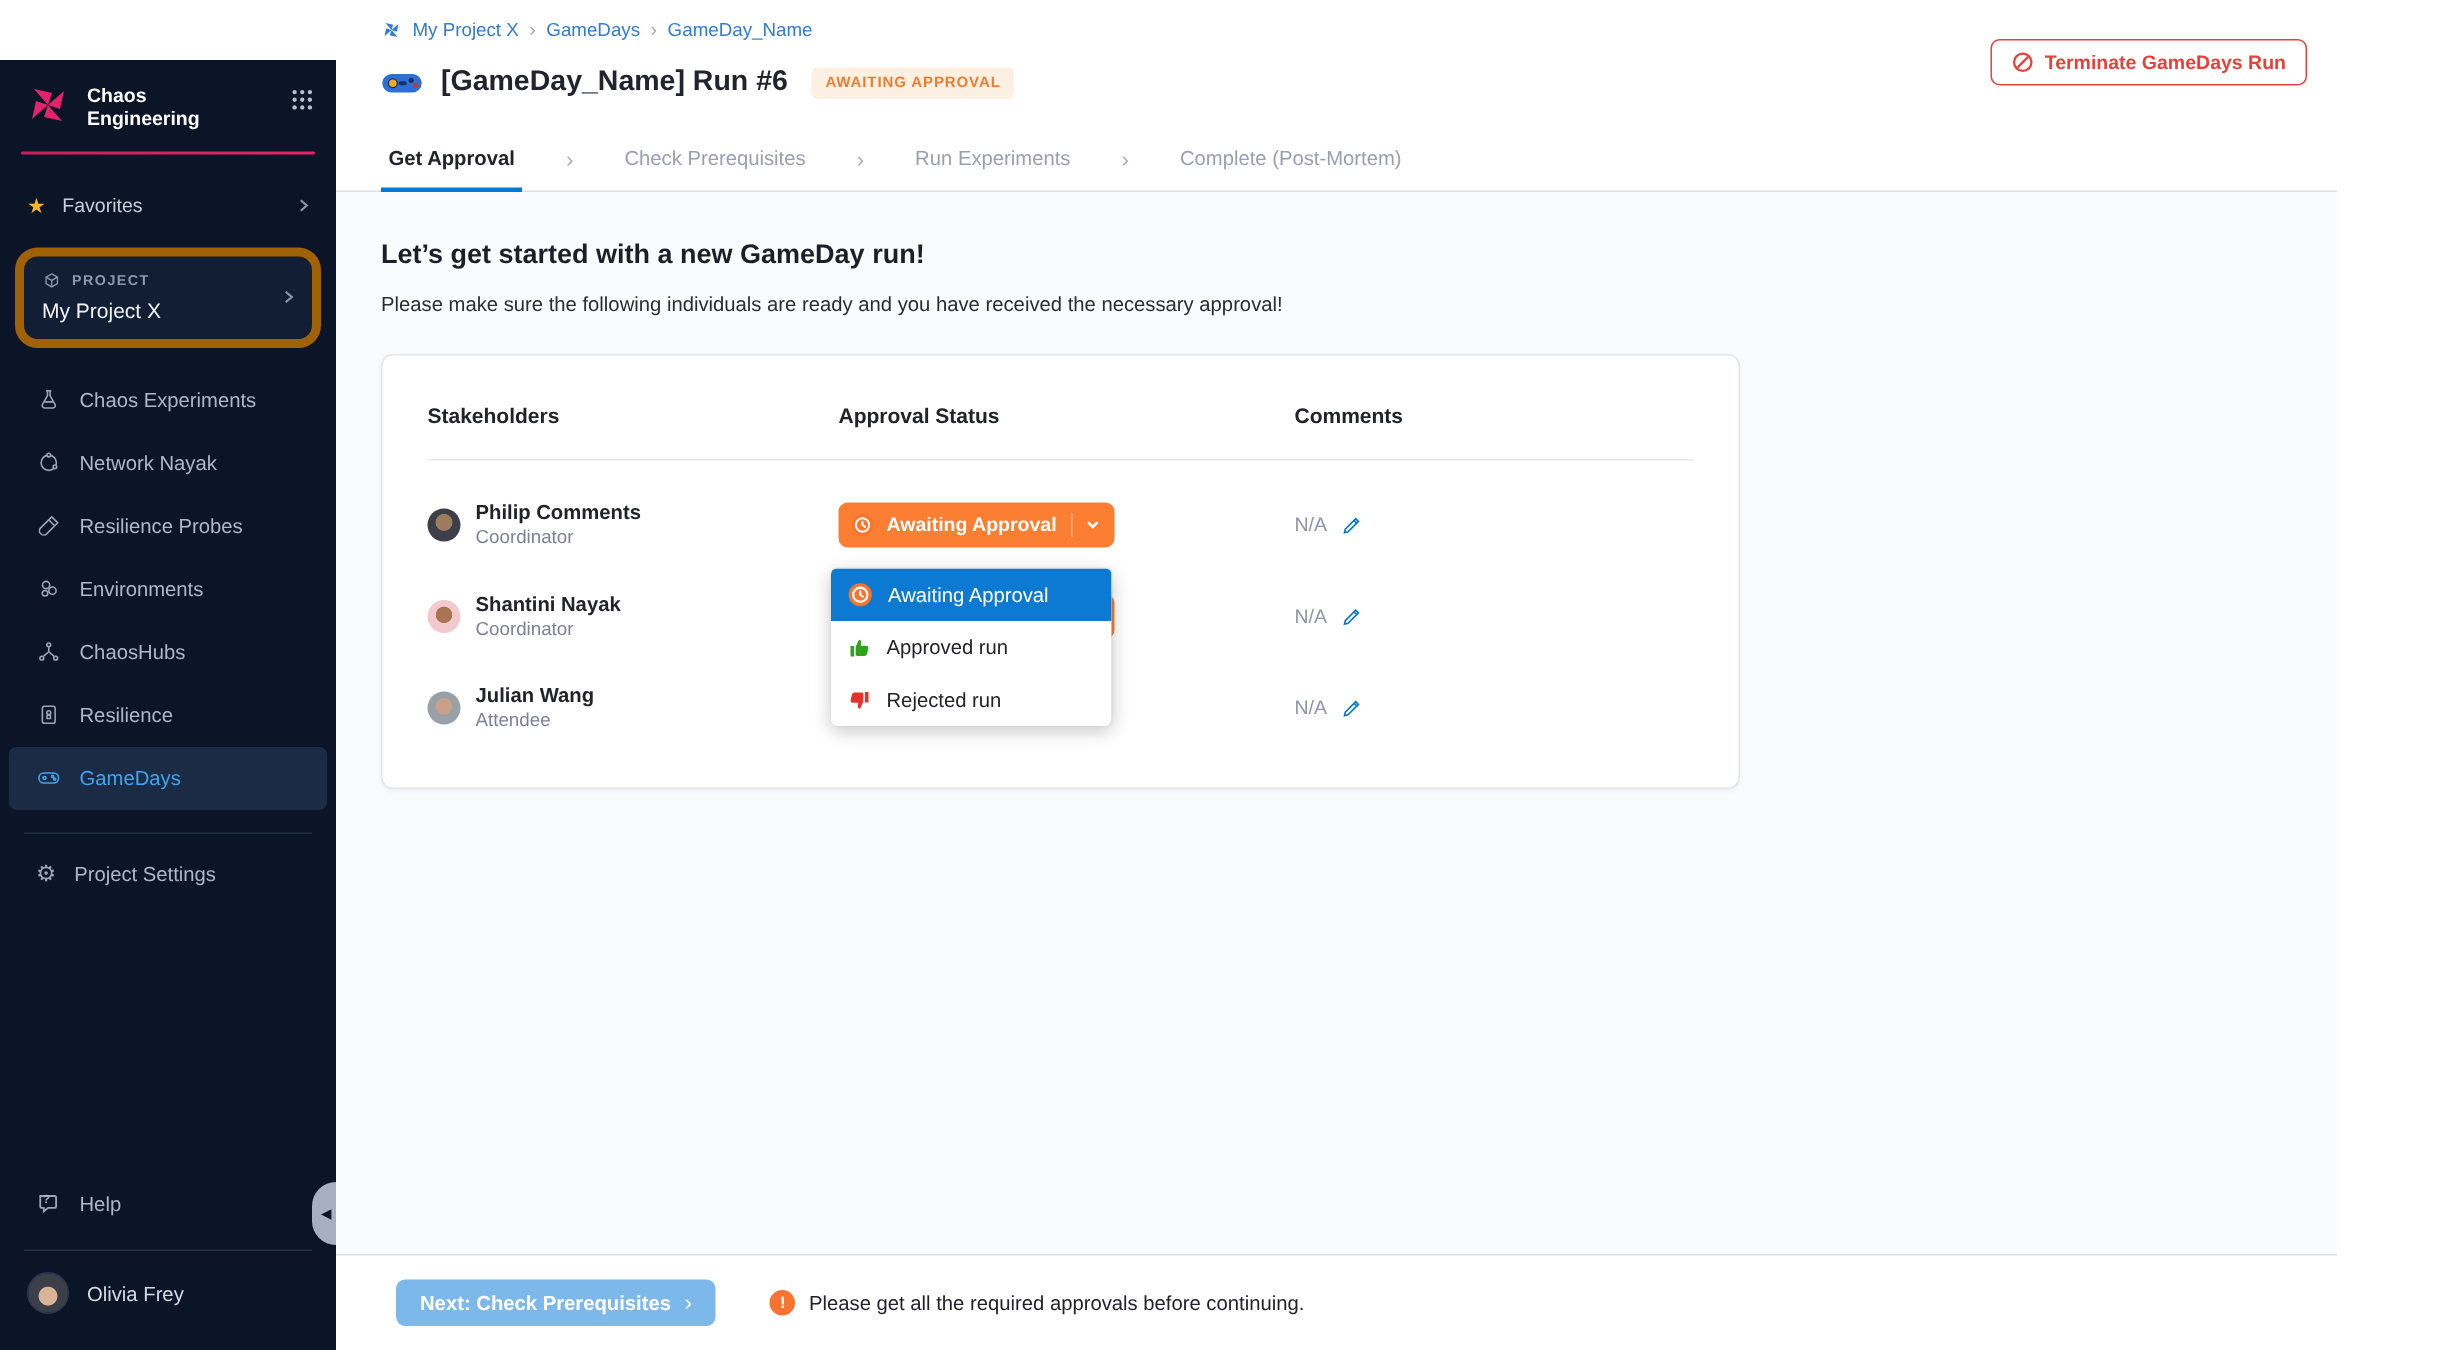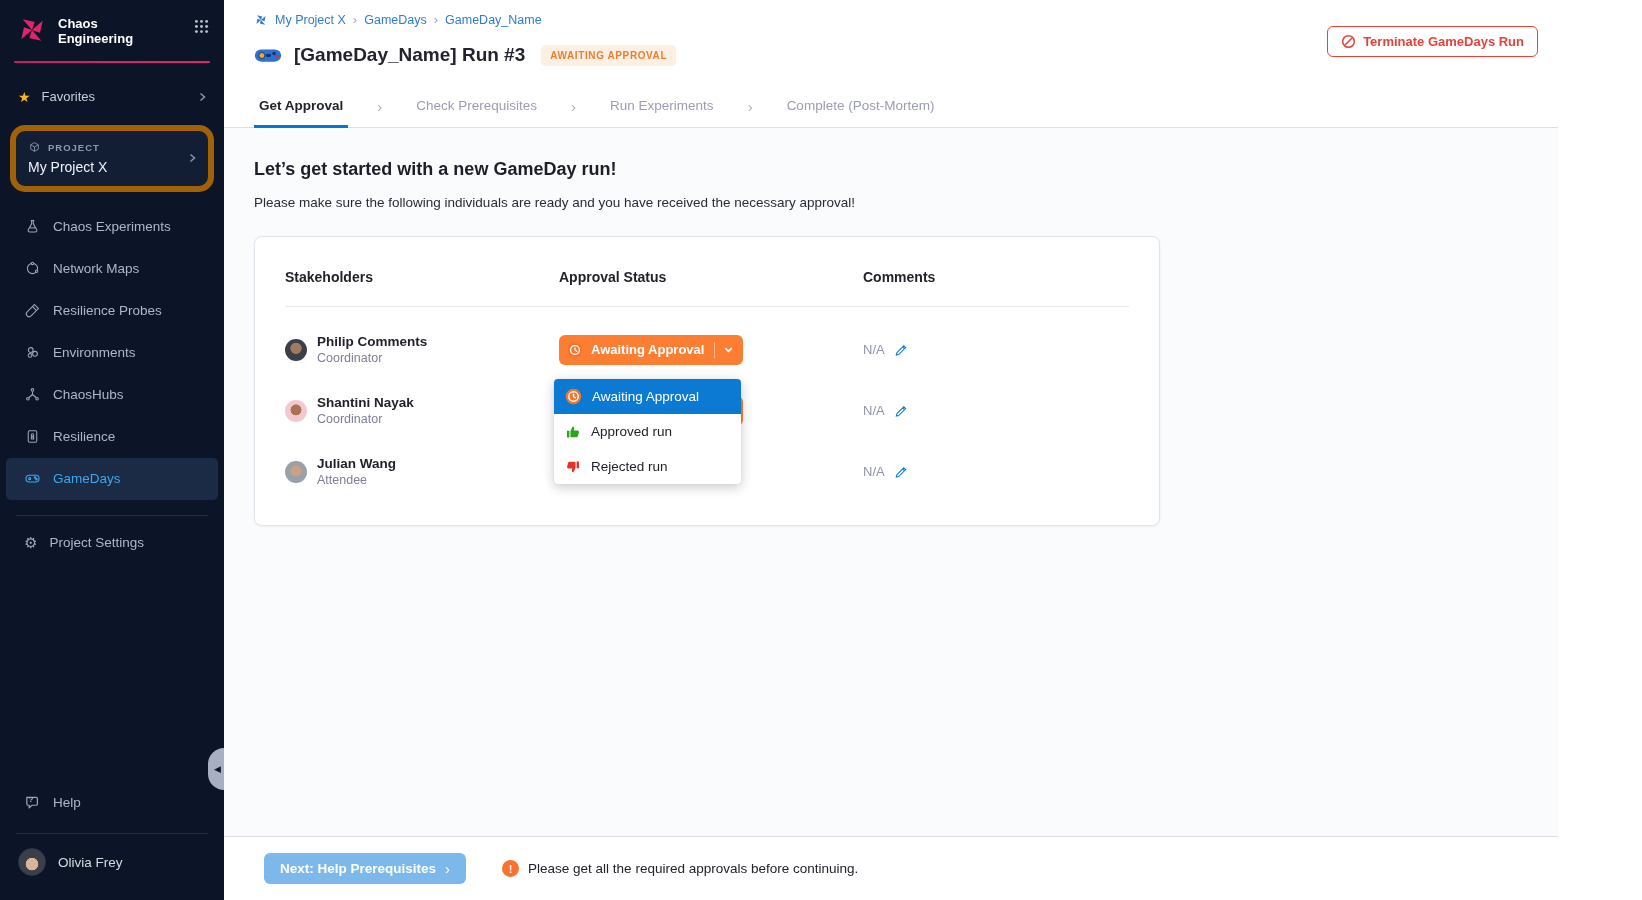--- a/index.html
+++ b/index.html
@@ -1,21 +1,21 @@
 <!DOCTYPE html>
 <html><head>
 <meta charset="utf-8">
 <style>
   * { margin:0; padding:0; box-sizing:border-box; }
   html,body { width:1642px; height:900px; }
   body { font-family:"Liberation Sans", sans-serif; background:#fff; overflow:hidden; }
   .app { width:1642px; height:900px; display:flex; position:relative; }
 
   
-  .sidebar { width:224px; background:#0B1527; color:#AEB7C6; display:flex; flex-direction:column; position:relative; flex-shrink:0; }
+  .sidebar { width:224px; background:#0B1527; color:#AEB7C6; display:flex; flex-direction:column; position:relative; flex-shrink:0;margin-top:40px; }
   .side-head { display:flex; gap:10px; padding:14px 14px 12px 16px; align-items:flex-start; }
   .side-head .logo { width:32px; height:32px; flex-shrink:0; }
   .brand { display:flex; flex-direction:column; color:#FFFFFF; font-size:13px; font-weight:700; line-height:1.18; padding-top:2px; }
   .grid-ic { margin-left:auto; margin-top:4px; color:#B7BFCC; cursor:pointer; }
   .pink-line { height:2px; background:linear-gradient(90deg,#C7205F,#E3246C); margin:2px 14px 0 14px; border-radius:2px; }
 
   .fav-row { display:flex; align-items:center; gap:11px; margin:22px 16px 0 18px; font-size:13px; color:#C8CEDA; cursor:pointer; height:24px; }
   .star { color:#FDB620; font-size:14px; line-height:1; }
   .chev-right { margin-left:auto; color:#8B95A7; display:flex; }
 
@@ -174,21 +174,21 @@
         <span>Chaos Experiments</span>
       </div>
       <div class="nav-item">
         <span class="ic">
           <svg width="17" height="17" viewBox="0 0 24 24" fill="none" stroke="currentColor" stroke-width="1.5">
               <circle cx="12" cy="12" r="7.2"></circle>
               <circle cx="12" cy="4.8" r="1.7" fill="#0B1527"></circle>
               <circle cx="17.8" cy="15.8" r="1.7" fill="#0B1527"></circle>
             </svg>
         </span>
-        <span>Network Maps</span>
+        <span>Network Nayak</span>
       </div>
       <div class="nav-item">
         <span class="ic">
           <svg width="17" height="17" viewBox="0 0 24 24" fill="none" stroke="currentColor" stroke-width="1.5">
               <path d="M14.8 3.6 l5.6 5.6 L10 19.6 a3.96 3.96 0 0 1 -5.6 -5.6 Z"></path>
               <path d="M12 6.4 l5.6 5.6"></path>
             </svg>
         </span>
         <span>Resilience Probes</span>
       </div>
@@ -286,21 +286,21 @@
           <span class="crumb">GameDay_Name</span>
         </div>
         <div class="title-row">
           <svg width="28" height="17" viewBox="0 0 32 18">
             <rect x="1" y="2" width="30" height="14" rx="7" fill="#2C6FD6"></rect>
             <circle cx="9" cy="9" r="3.4" fill="#F5A623" stroke="#17325E" stroke-width="1"></circle>
             <rect x="13.5" y="7.4" width="6" height="3.2" rx="1.6" fill="#17325E"></rect>
             <circle cx="23" cy="6.8" r="2" fill="#17325E"></circle>
             <circle cx="26.5" cy="10.5" r="2" fill="#C03A36"></circle>
           </svg>
-          <h1 class="page-title">[GameDay_Name] Run #3</h1>
+          <h1 class="page-title">[GameDay_Name] Run #6</h1>
           <span class="badge">AWAITING APPROVAL</span>
         </div>
         <button class="terminate-btn">
           <svg width="15" height="15" viewBox="0 0 16 16" fill="none" stroke="currentColor" stroke-width="1.6">
               <circle cx="8" cy="8" r="6.2"></circle>
               <path d="M4.2 11.8 L11.8 4.2"></path>
             </svg>
           <span>Terminate GameDays Run</span>
         </button>
       </header>
@@ -452,21 +452,21 @@
                   </svg>
               </span>
               <span>Rejected run</span>
             </div>
           </div>
         </section>
       </div>
 
       <footer class="footer">
         <button class="next-btn">
-          <span>Next: Help Prerequisites</span>
+          <span>Next: Check Prerequisites</span>
           <span class="nx-chev">›</span>
         </button>
         <div class="warn">
           <span class="warn-ic">!</span>
           <span class="warn-txt">Please get all the required approvals before continuing.</span>
         </div>
       </footer>
     </div>
 
     <div class="right-gutter"></div>

